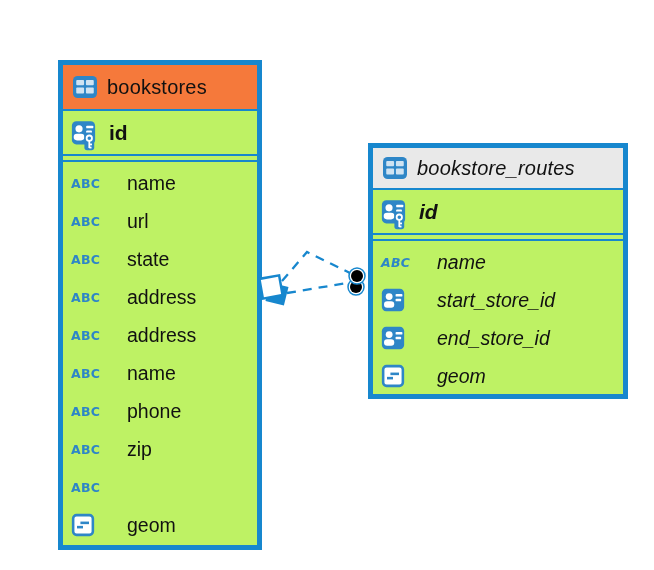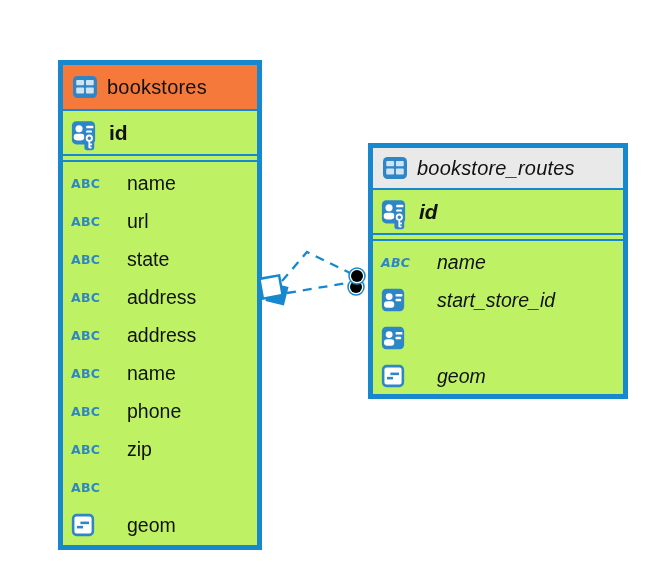--- a/index.html
+++ b/index.html
@@ -188,20 +188,21 @@
     <div class="frow">
       <span class="ficon">
         <svg width="24" height="24" viewBox="0 0 28 28">
           <rect x="1" y="1" width="26" height="26" rx="5" fill="#2e86c7"></rect>
           <circle cx="9.5" cy="10" r="4" fill="#fff"></circle>
           <rect x="3.5" y="15.5" width="12" height="7.5" rx="3.7" fill="#fff"></rect>
           <rect x="17" y="7" width="8" height="3" rx="1" fill="#fff"></rect>
           <rect x="17" y="12.5" width="6.5" height="3" rx="1" fill="#fff"></rect>
         </svg>
       </span>
+      <span>end_store_id</span>
     </div>
     <div class="frow">
       <span class="ficon">
         <svg width="24" height="24" viewBox="0 0 28 28">
           <rect x="2.5" y="2.5" width="23" height="23" rx="4" fill="#fff" stroke="#2e86c7" stroke-width="3"></rect>
           <rect x="11" y="10" width="10" height="3" fill="#2e86c7"></rect>
           <rect x="7" y="15" width="7" height="3" fill="#2e86c7"></rect>
         </svg>
       </span>
       <span>geom</span>

